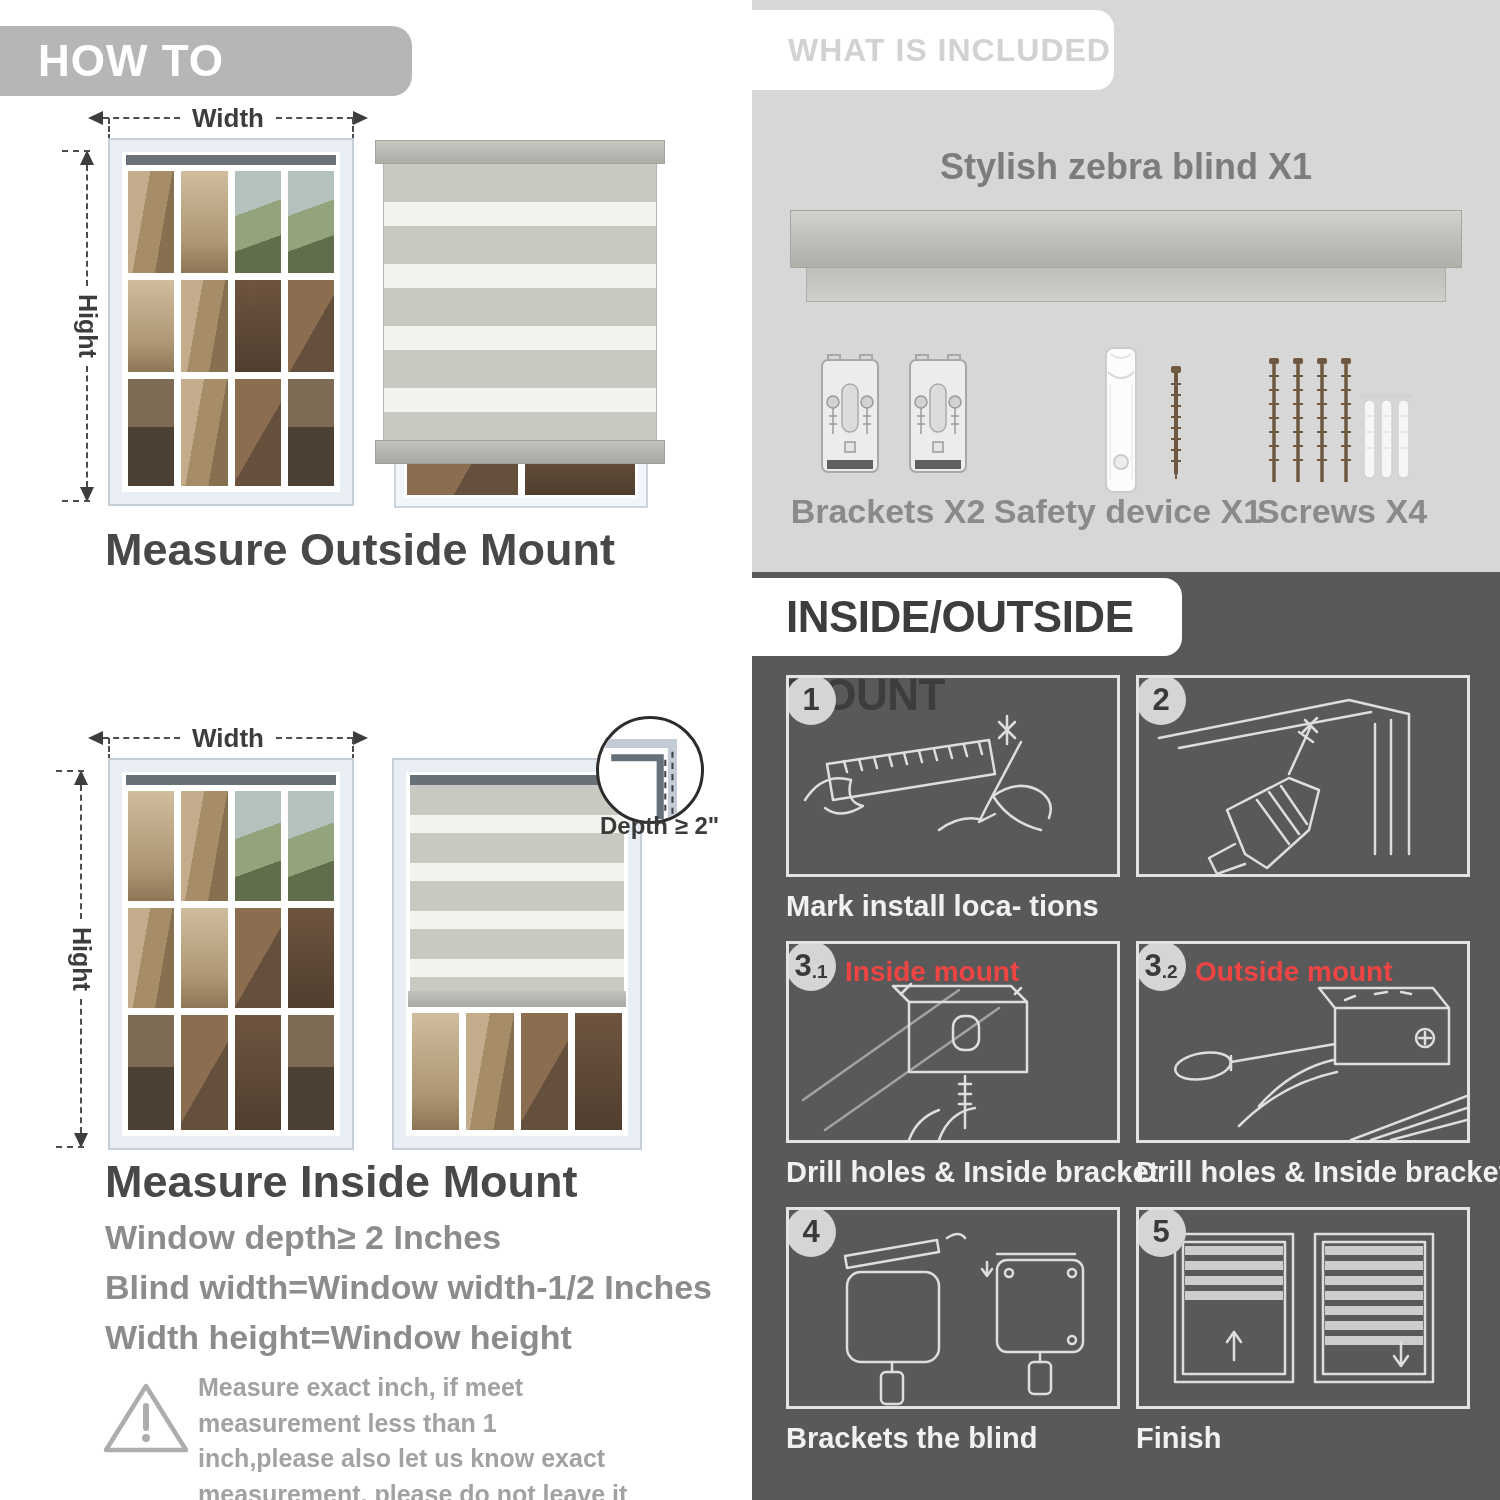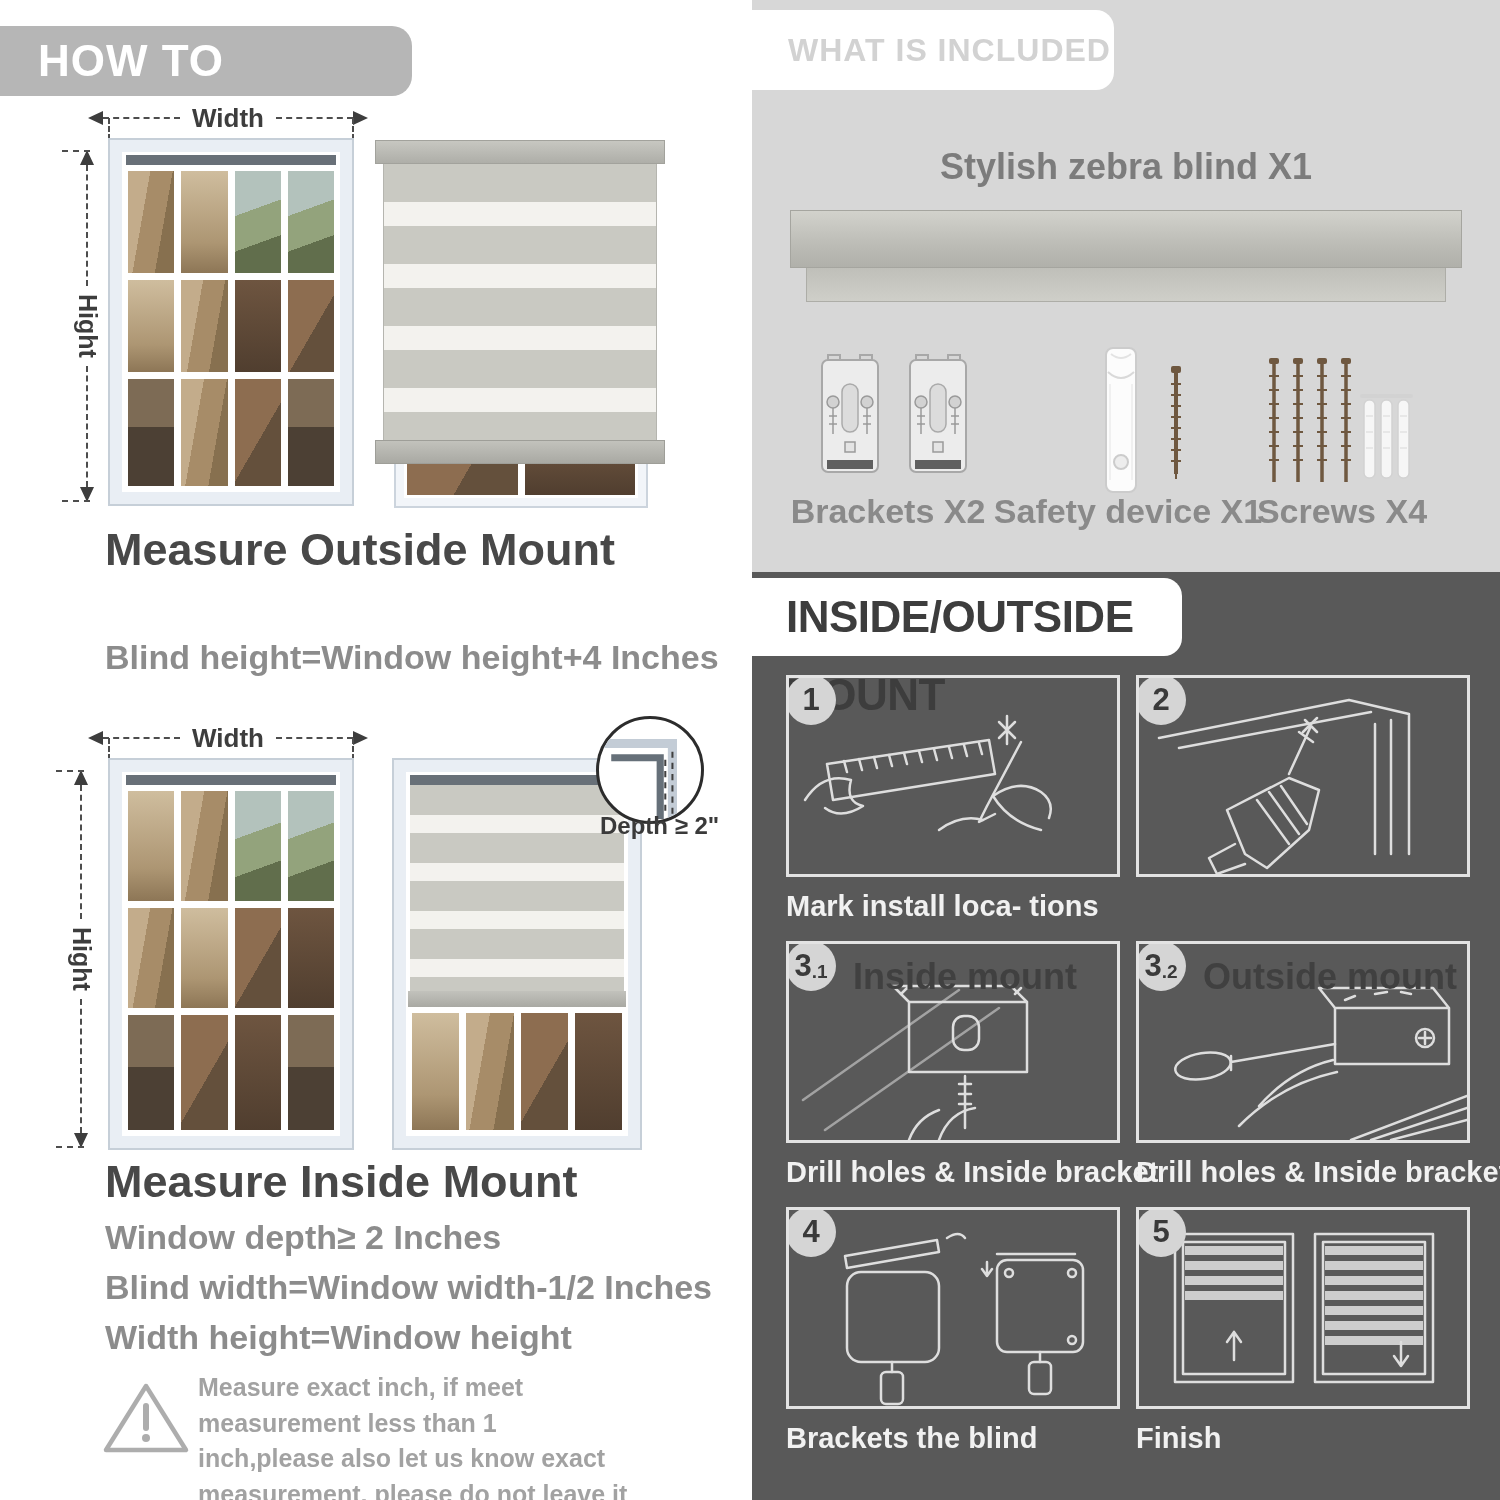--- a/index.html
+++ b/index.html
@@ -79,21 +79,21 @@
 
   
   .step{position:absolute;width:328px;}
   .panel{width:328px;height:196px;border:3px solid #e3e3e3;position:relative;overflow:hidden;box-sizing:content-box;}
   .panel svg.draw{position:absolute;left:0;top:0;width:100%;height:100%;}
   .panel svg.draw *{stroke:#dedede;fill:none;stroke-width:2.5;stroke-linecap:round;stroke-linejoin:round;}
   .panel svg.draw .fillr{fill:#cdcdcd;stroke:none;}
   .badge{position:absolute;top:-3px;left:-3px;width:50px;height:50px;border-radius:50%;background:#d5d5d5;
          color:#3a3a3a;display:flex;align-items:center;justify-content:center;font-weight:bold;font-size:31px;}
   .badge .sub{font-size:19px;margin-top:12px;}
-  .ptitle{position:absolute;left:64px;top:12px;color:#404040;font-size:36px;font-weight:bold;}
+  .ptitle{position:absolute;left:56px;top:12px;color:#ef4444;font-size:28px;font-weight:bold;}
   .caption{margin-top:13px;font-size:29px;font-weight:bold;color:#f1f1f1;white-space:nowrap;}
 </style>
 </head>
 <body>
 
 <div class="page">
 
   <div class="abs lhead">
     <span>HOW TO MEASURE</span>
   </div>
@@ -143,21 +143,20 @@
 
   <div class="abs winfrag" style="left:396px;top:428px;width:250px;height:78px;">
     <i class="pane pE"></i>
     <i class="pane pD"></i>
   </div>
   <div class="abs zcassette" style="left:375px;top:140px;width:290px;height:24px;"></div>
   <div class="abs zfabric" style="left:383px;top:164px;width:274px;height:276px;"></div>
   <div class="abs zrail" style="left:375px;top:440px;width:290px;height:24px;"></div>
 
   <div class="abs h2" style="left:105px;top:524px;">Measure Outside Mount</div>
-  <div class="abs formula" style="left:105px;top:638px;">Blind height=Window height+4 Inches</div>
 
   <div class="abs warrow" style="left:88px;top:728px;width:280px;">
     <span class="tw l"></span>
     <span class="dl"></span>
     <span class="wt">Width</span>
     <span class="dl"></span>
     <span class="tw r"></span>
   </div>
   <div class="abs vd" style="left:108px;top:738px;"></div>
   <div class="abs vd" style="left:352px;top:738px;"></div>

